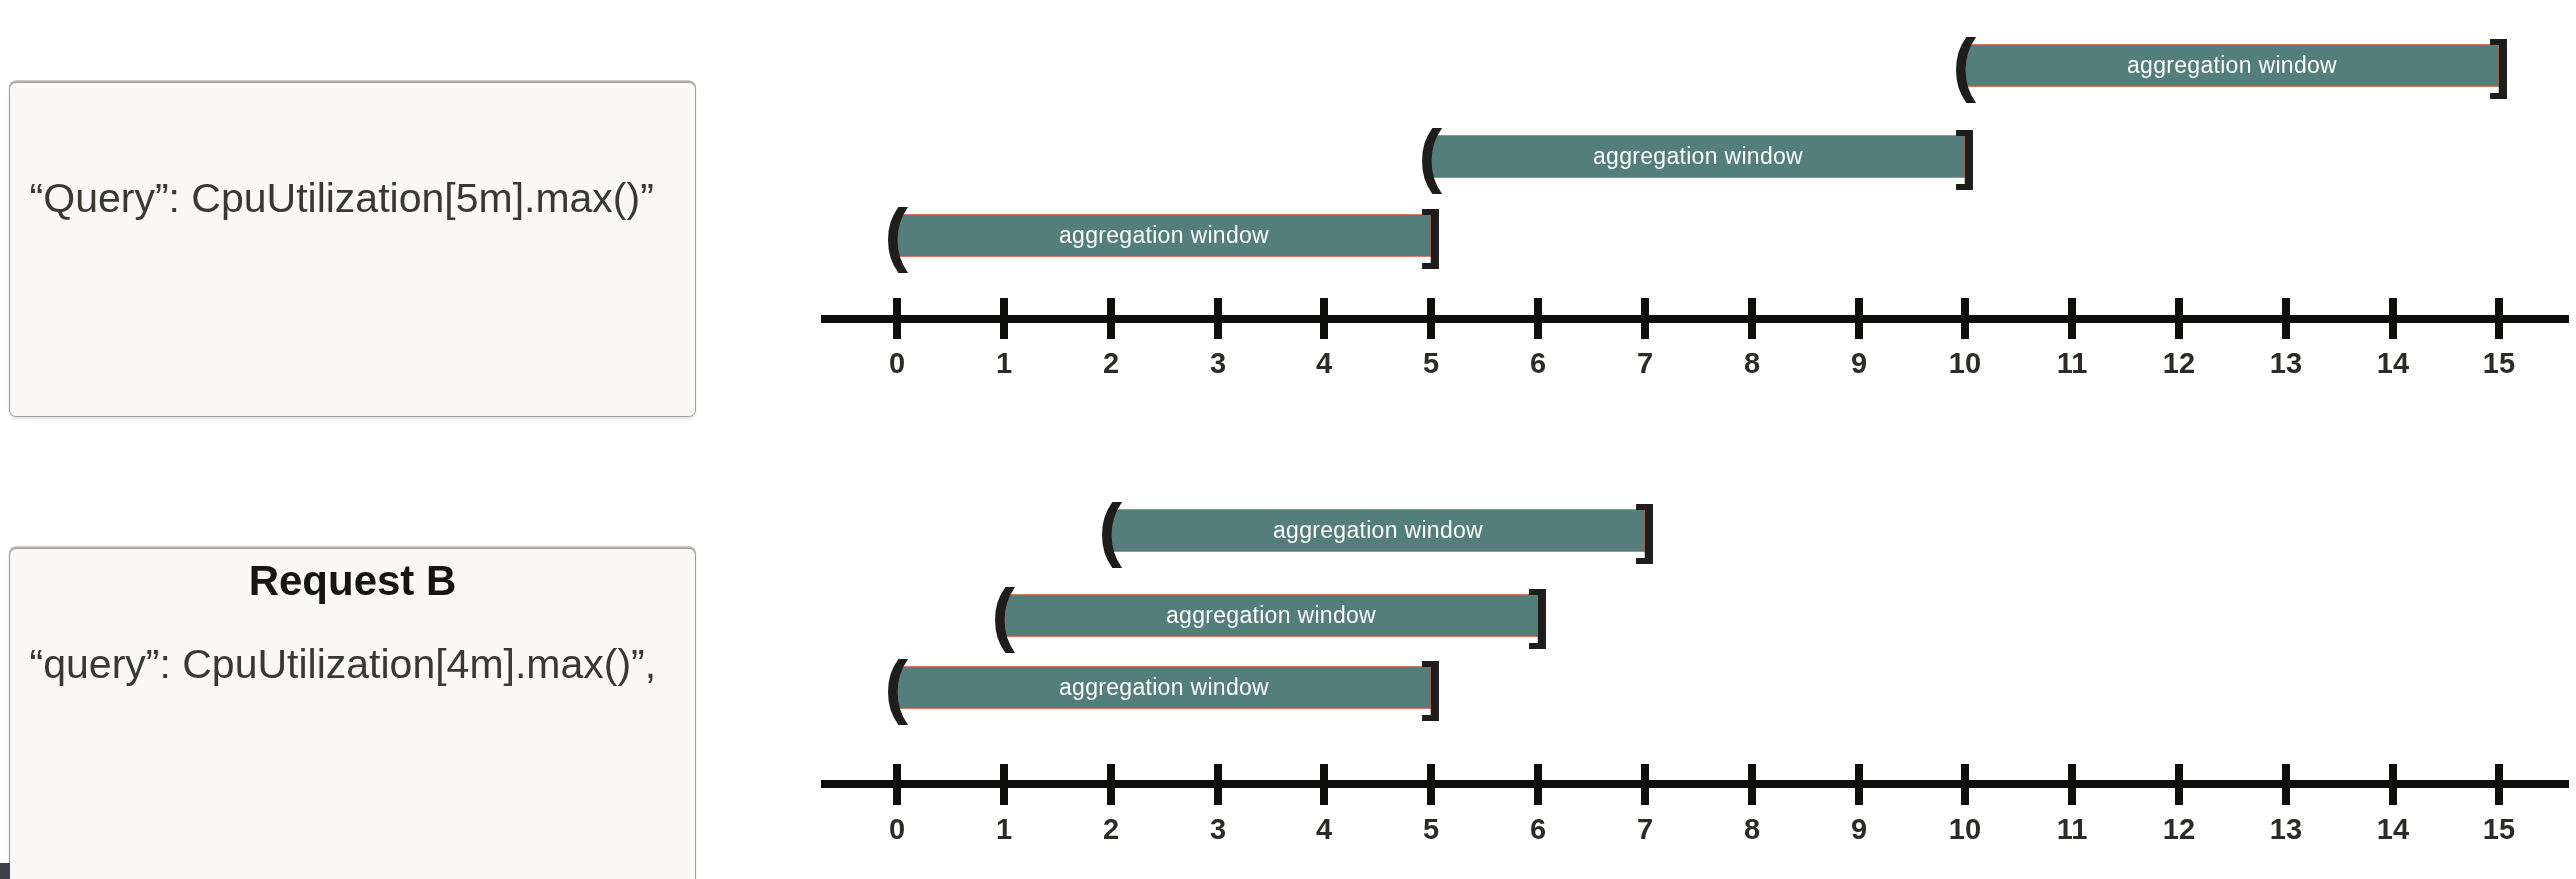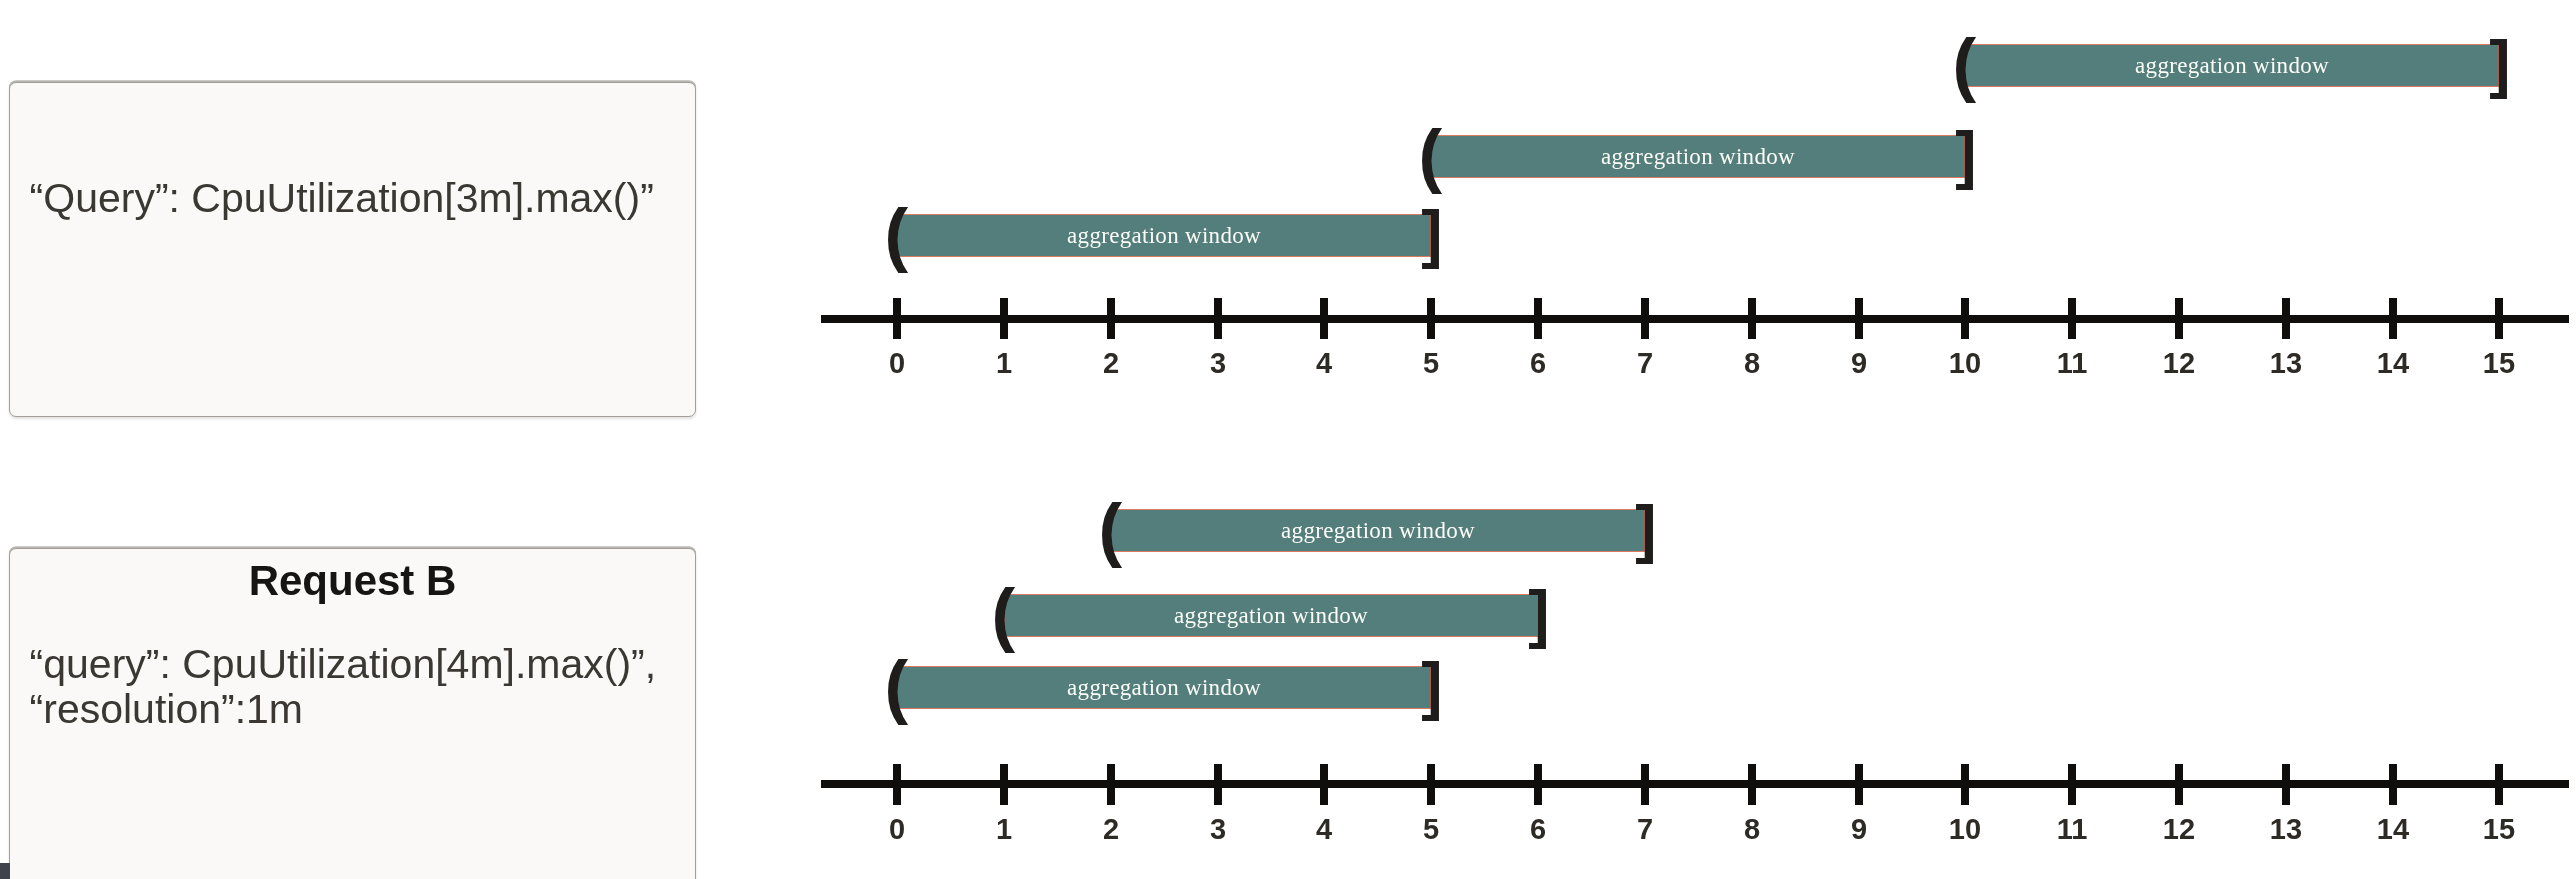--- a/index.html
+++ b/index.html
@@ -48,21 +48,20 @@
   .agg-bar {
     position: absolute; height: 43px; box-sizing: border-box;
     background: var(--bar-fill, #547e7b);
     border: 1.8px solid var(--bar-border, #d97b62);
     display: flex; align-items: center; justify-content: center;
   }
   .agg-bar-label {
     font-size: 23px; font-weight: 400; letter-spacing: 0.3px;
     color: var(--bar-text, #fdfdf8);
     white-space: nowrap;
-    font-family: Liberation Serif, serif;
   }
   .bar-open, .bar-close {
     position: absolute; top: 50%;
     color: var(--bracket, #1f1d1b);
     font-weight: 700; line-height: 1;
     pointer-events: none;
   }
   .bar-open  { left: -1.8px;  transform: translate(-50%, -53%); font-size: 71px; }
   .bar-close { right: -1.8px; transform: translate(50%, -53%);  font-size: 64px; }
 
@@ -71,26 +70,26 @@
     position: absolute; left: 0; top: 863px; width: 9.8px; height: 16px;
     background: #3e434d;
   }
 </style>
 </head>
 <body>
 
 <div id="canvas">
 
   <div class="request-box" id="box-a">
-    <div class="box-body"><div class="body-line">“Query”: CpuUtilization[3m].max()”</div></div>
+    <div class="box-body"><div class="body-line">“Query”: CpuUtilization[5m].max()”</div></div>
   </div>
 
   <div class="request-box" id="box-b">
     <div class="box-title">Request B</div>
-    <div class="box-body"><div class="body-line">“query”: CpuUtilization[4m].max()”,</div><div class="body-line">“resolution”:1m</div></div>
+    <div class="box-body"><div class="body-line">“query”: CpuUtilization[4m].max()”,</div></div>
   </div>
 
   <div class="timeline">
       <div class="axis-line" style="left: 821px; top: 315px; width: 1748px; height: 8px;"></div>
       <div class="axis-tick" style="left: 893px; top: 298px; width: 8px; height: 41px;"></div>
       <div class="tick-label" style="left: 897px; top: 345px;">0</div>
       <div class="axis-tick" style="left: 1000px; top: 298px; width: 8px; height: 41px;"></div>
       <div class="tick-label" style="left: 1004px; top: 345px;">1</div>
       <div class="axis-tick" style="left: 1107px; top: 298px; width: 8px; height: 41px;"></div>
       <div class="tick-label" style="left: 1111px; top: 345px;">2</div>

